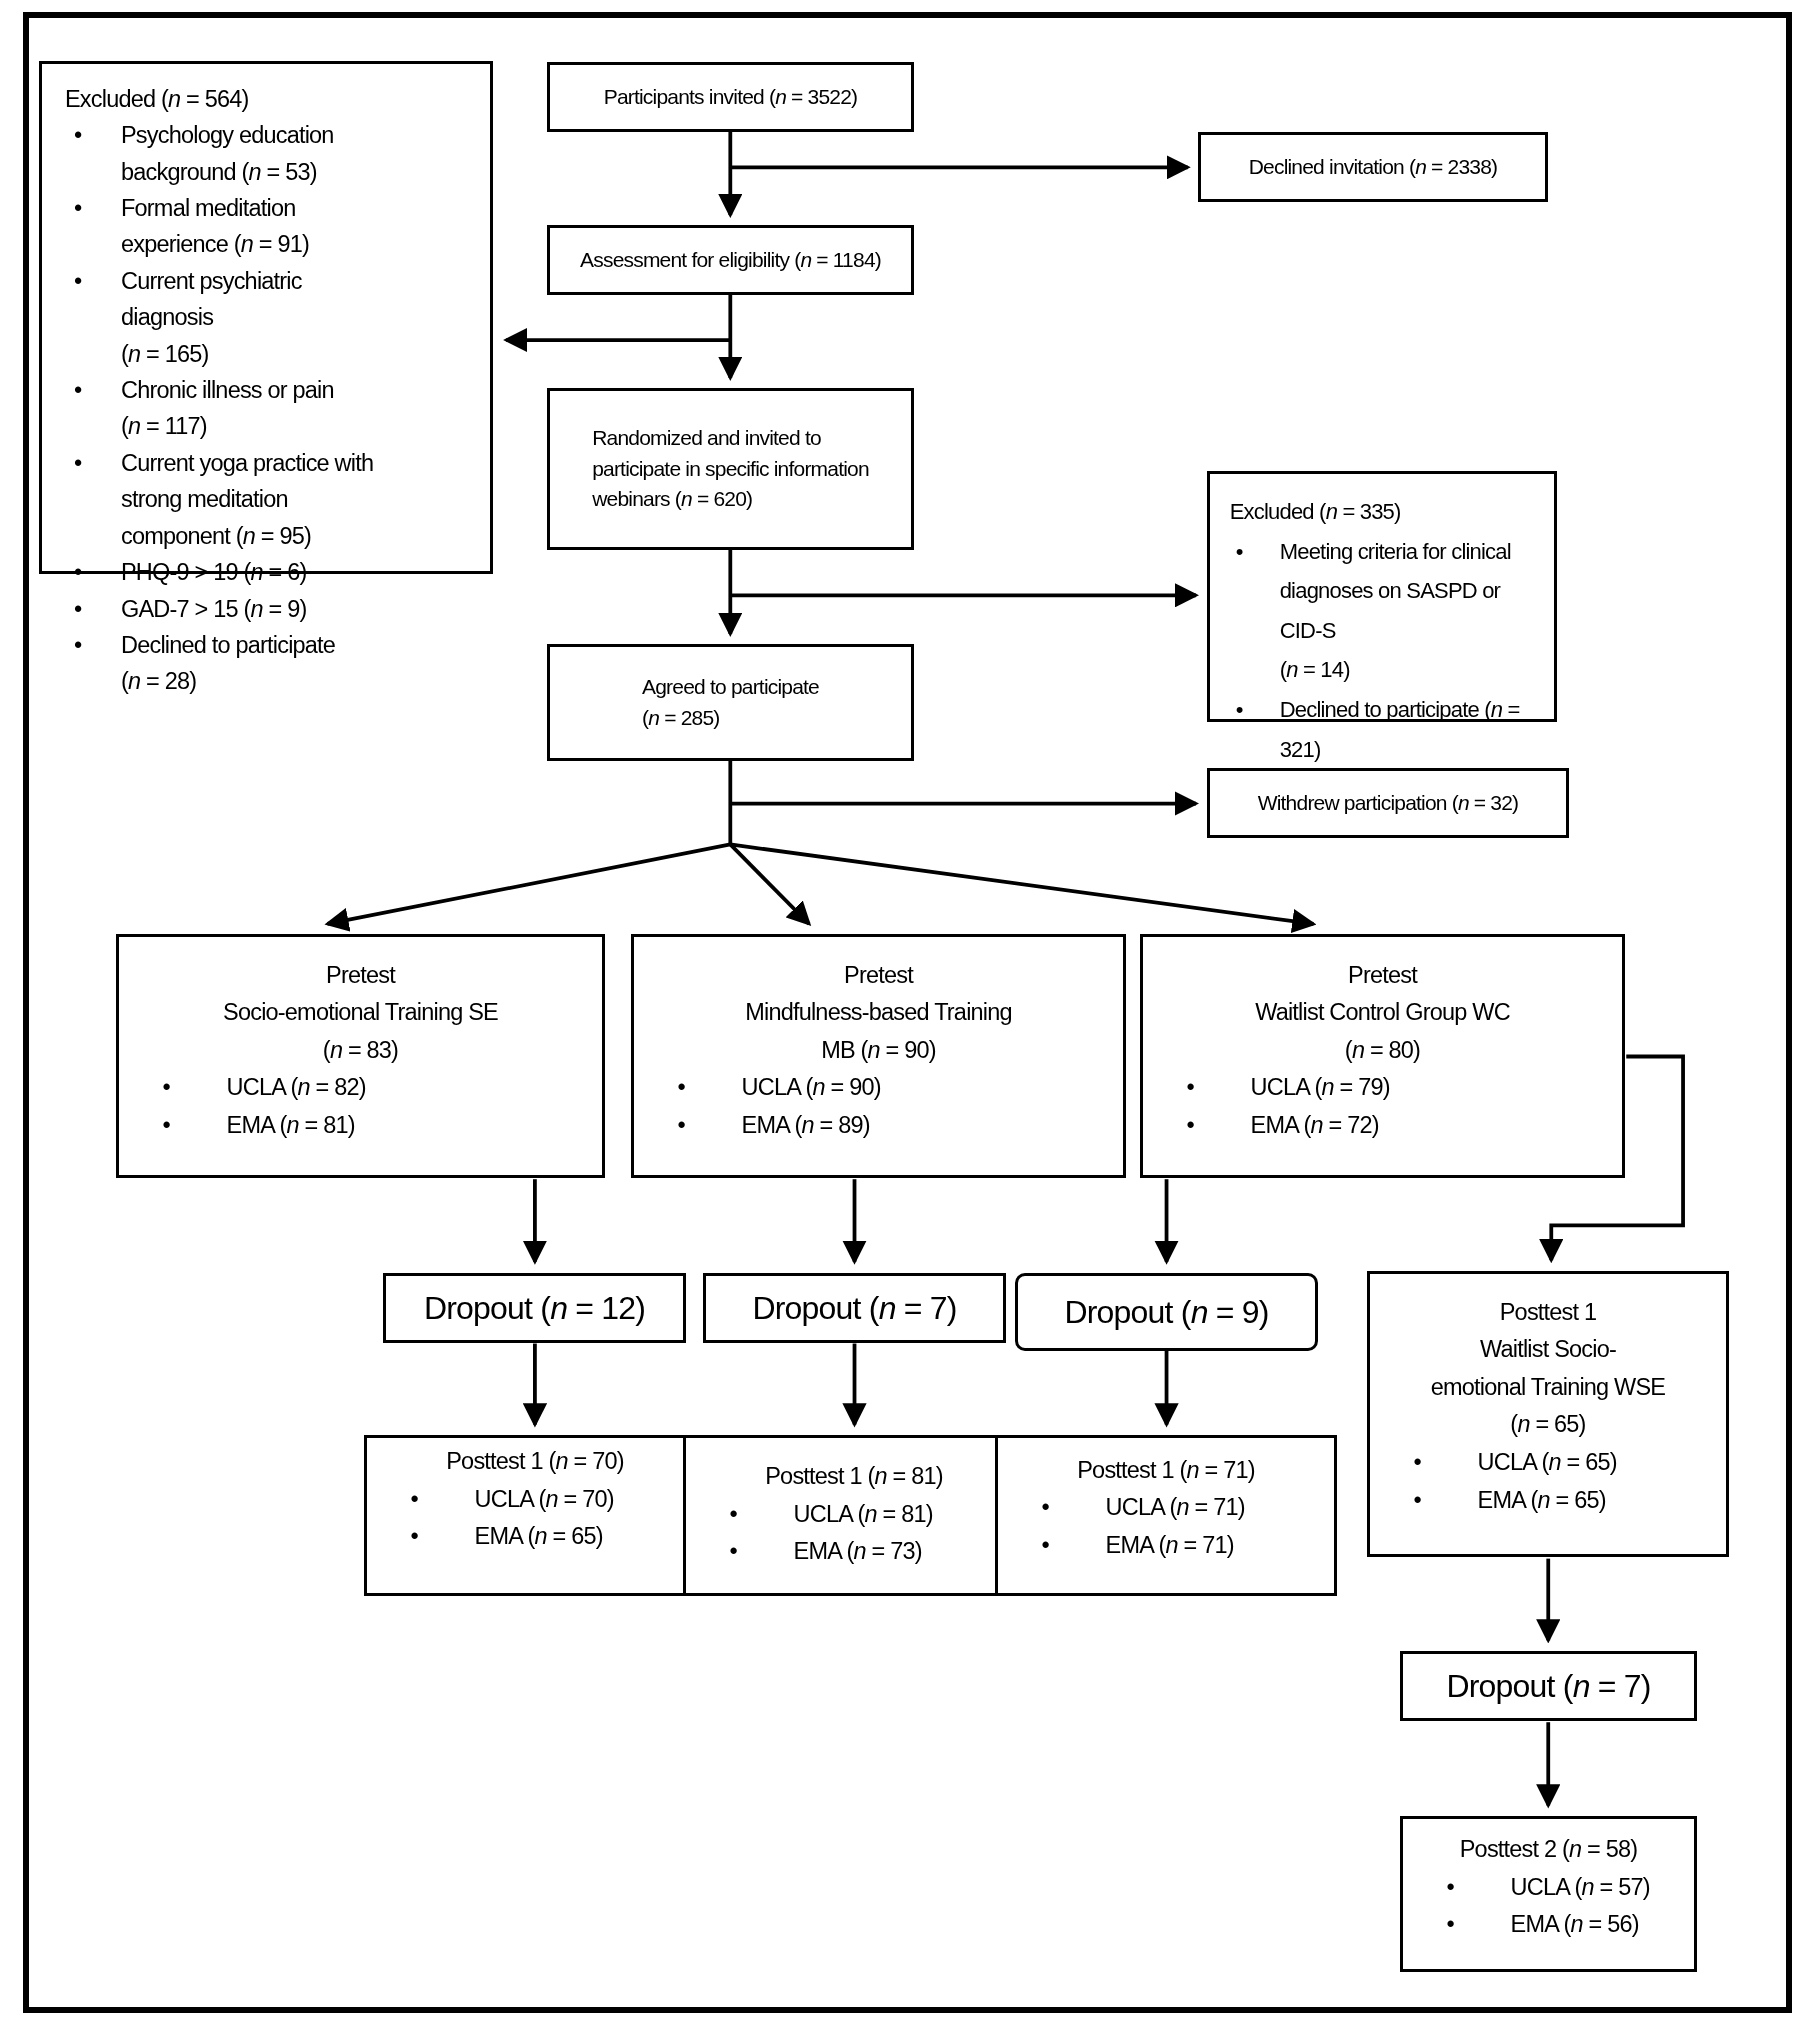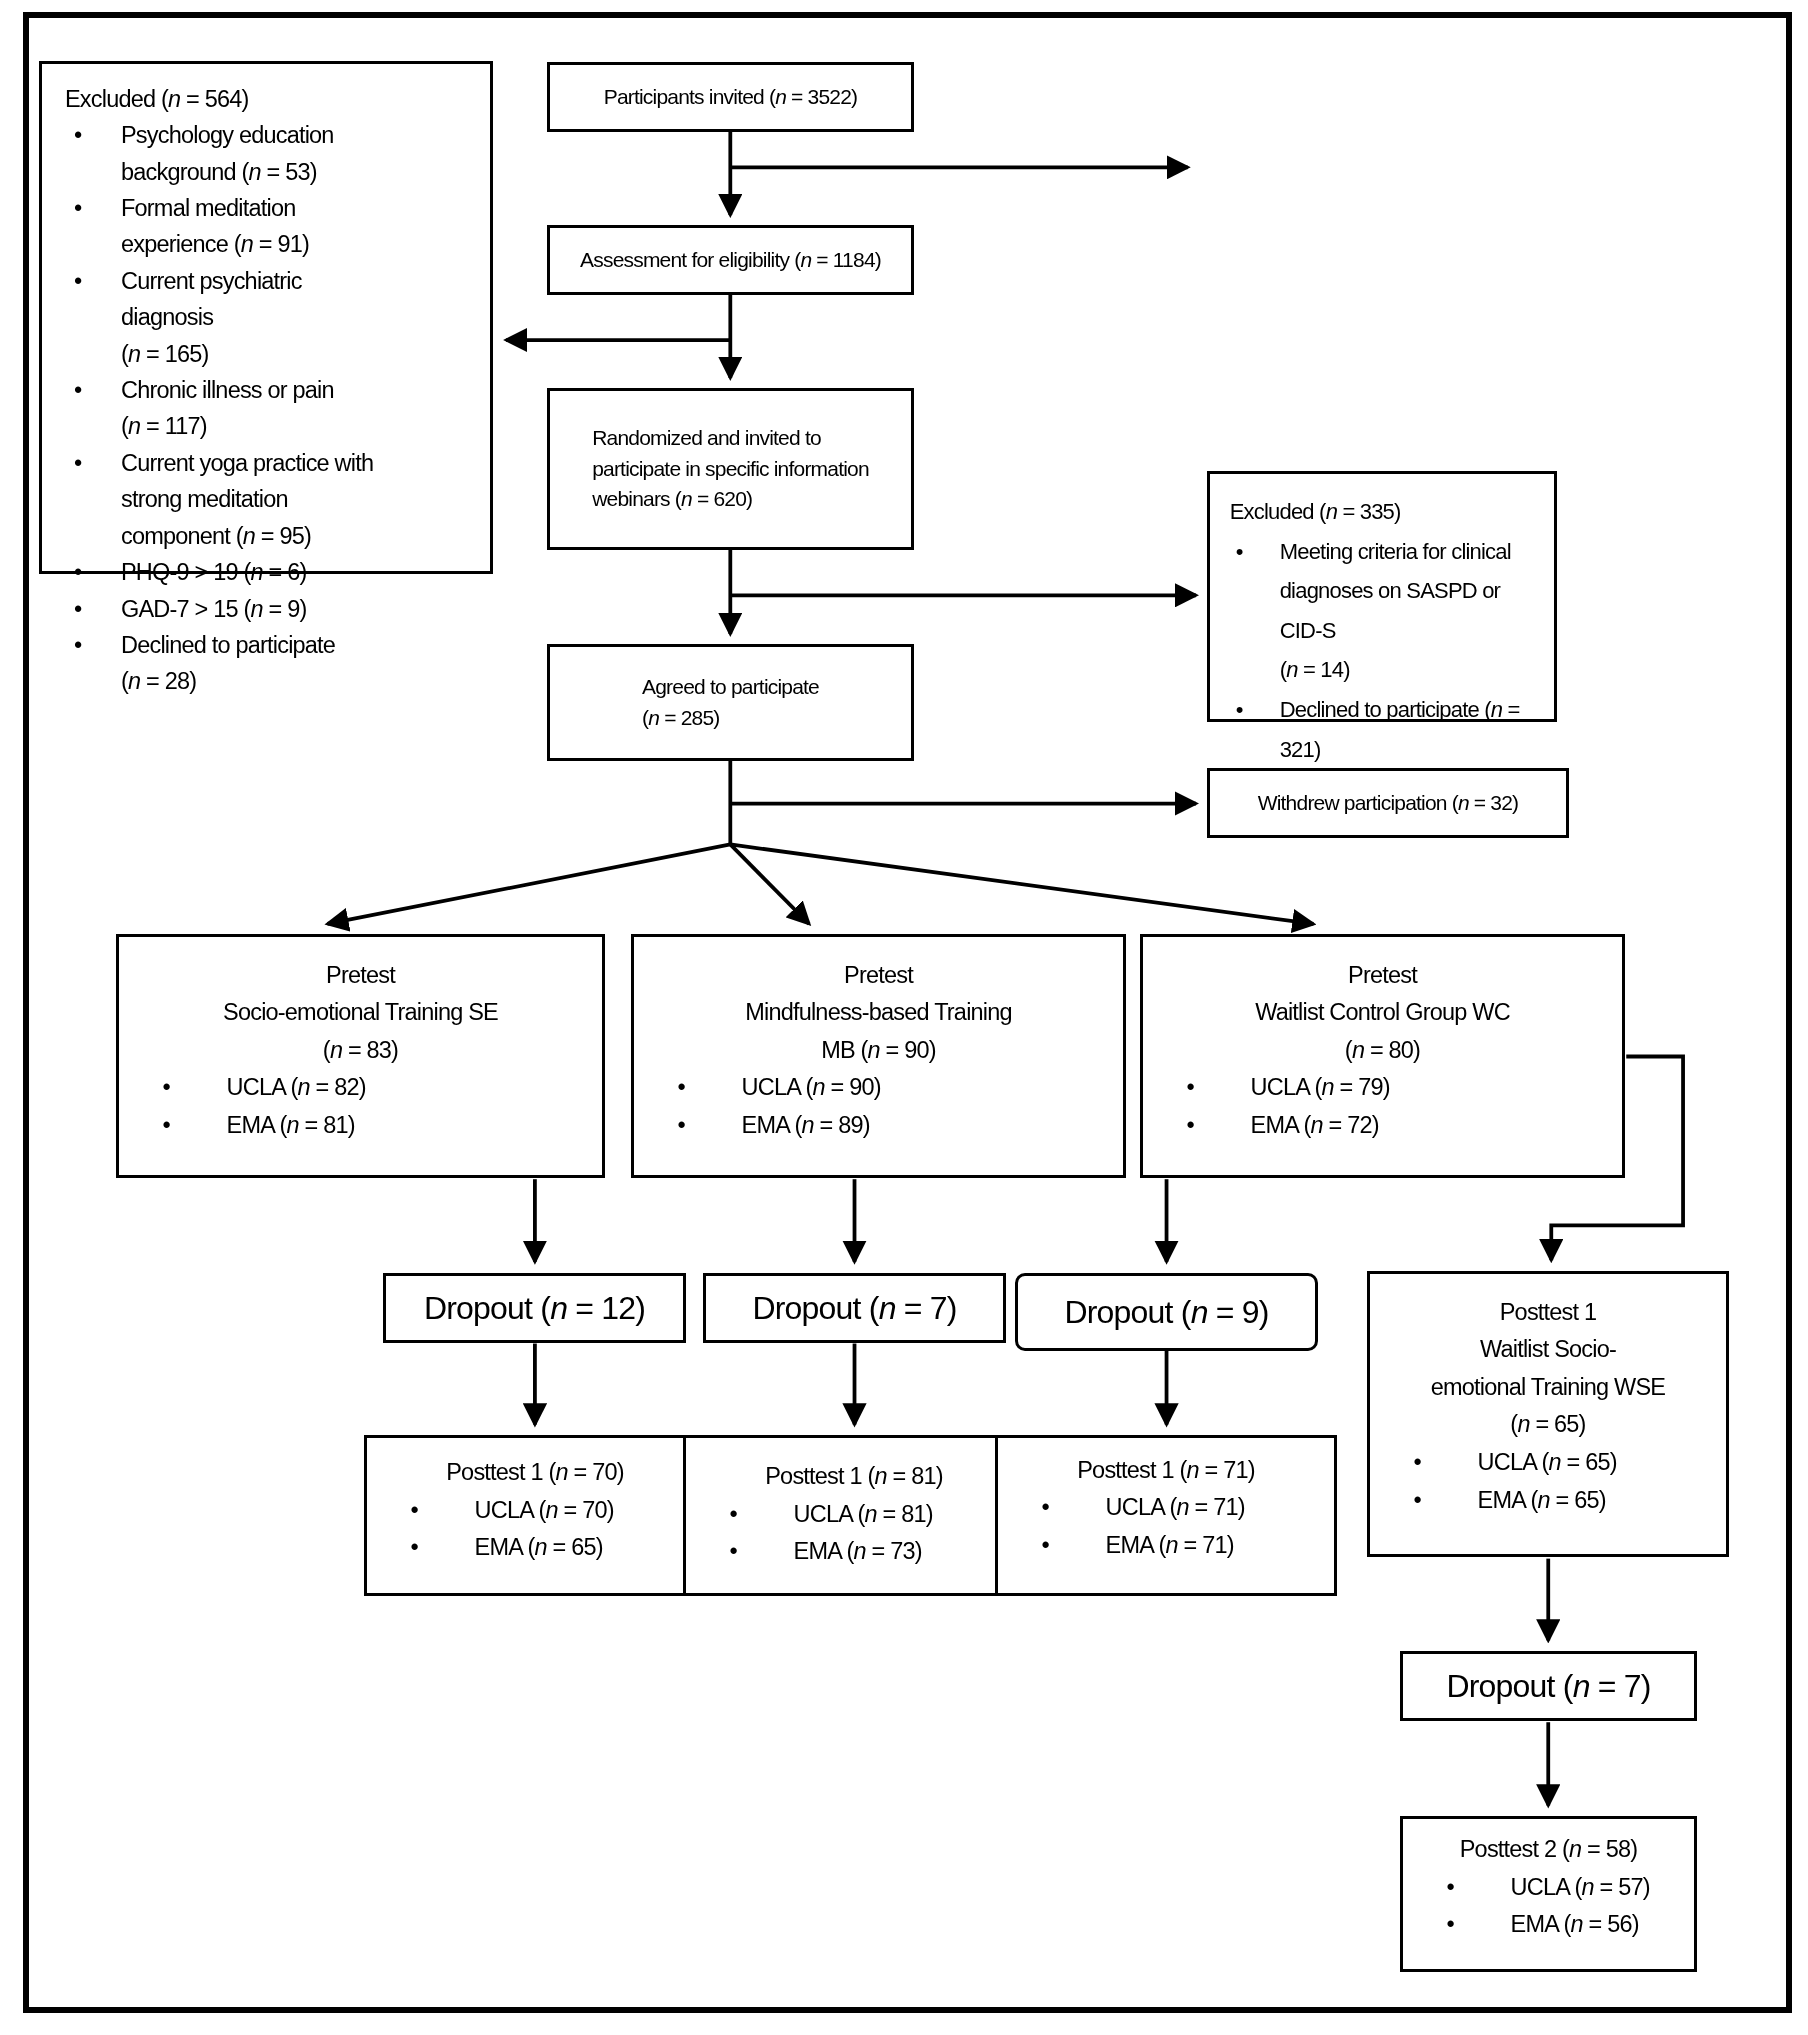--- a/index.html
+++ b/index.html
@@ -130,20 +130,23 @@
         <span class="li-text">Declined to participate
 (<i>n</i> = 28)</span>
         </li>
     </ul>
   </div>
 
   <div class="box centered small-text" style="left:547px;top:62px;width:367px;height:70px;">
     <div class="multiline">Participants invited (<i>n</i> = 3522)</div>
   </div>
 
+  <div class="box centered small-text" style="left:1198px;top:132px;width:350px;height:70px;">
+    <div class="multiline">Declined invitation (<i>n</i> = 2338)</div>
+  </div>
 
   <div class="box centered small-text" style="left:547px;top:225px;width:367px;height:70px;">
     <div class="multiline">Assessment for eligibility (<i>n</i> = 1184)</div>
   </div>
 
   <div class="box centered small-text" style="left:547px;top:388px;width:367px;height:162px;">
     <div class="multiline">Randomized and invited to
 participate in specific information
 webinars (<i>n</i> = 620)</div>
   </div>
@@ -241,21 +244,21 @@
         <span class="bullet">•</span>
         <span class="li-text">UCLA (<i>n</i> = 65)</span>
         </li>
       <li>
         <span class="bullet">•</span>
         <span class="li-text">EMA (<i>n</i> = 65)</span>
         </li>
     </ul>
   </div>
 
-  <div class="box group-box" style="left:364px;top:1435px;width:342px;height:161px;padding-top:16px;">
+  <div class="box group-box" style="left:364px;top:1435px;width:342px;height:161px;padding-top:5px;">
     <div class="title">Posttest 1 (<i>n</i> = 70)</div>
     <ul class="bullets">
       <li>
         <span class="bullet">•</span>
         <span class="li-text">UCLA (<i>n</i> = 70)</span>
         </li>
       <li>
         <span class="bullet">•</span>
         <span class="li-text">EMA (<i>n</i> = 65)</span>
         </li>

